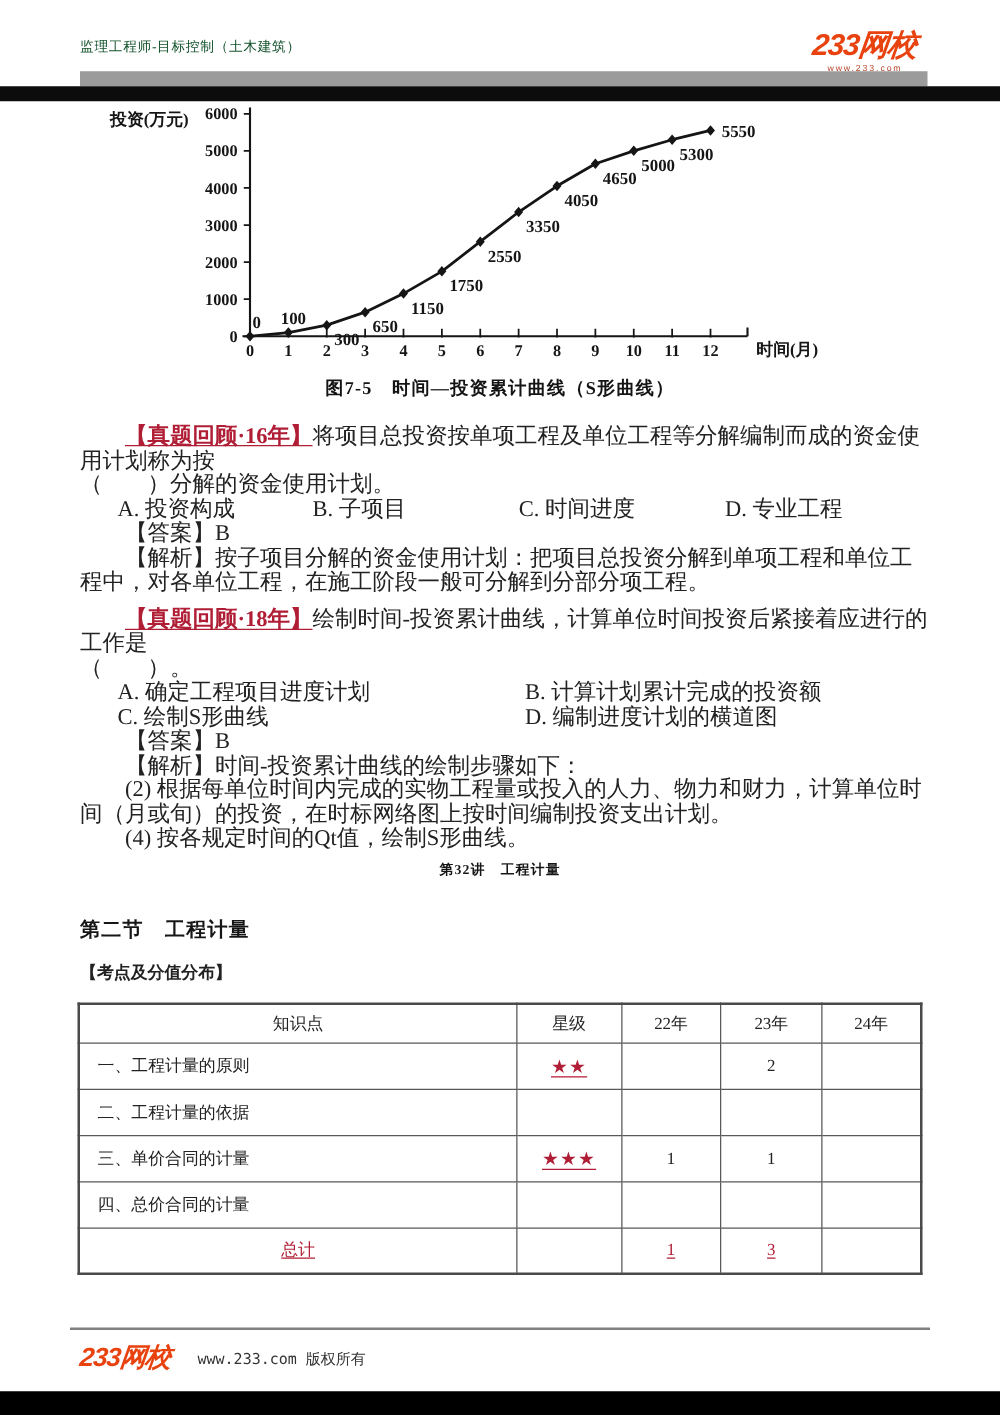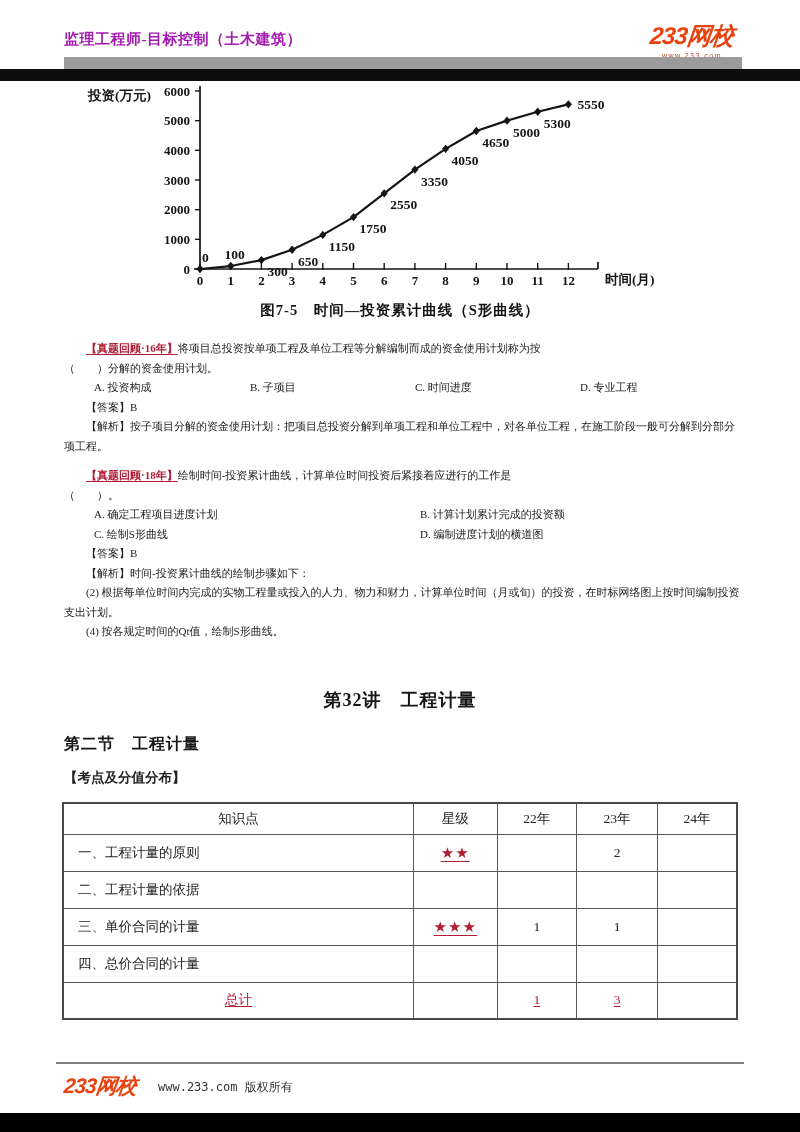--- a/index.html
+++ b/index.html
@@ -5,44 +5,44 @@
   :root{
     --accent-red:#b01e36;
     --logo-orange:#e8430f;
   }
   *{margin:0;padding:0;box-sizing:border-box;}
   html,body{background:#ffffff;}
   body{width:800px;font-family:"Liberation Serif","DejaVu Serif",serif;color:#1d1d1d;}
   .page{position:relative;width:800px;height:1132px;background:#fff;overflow:hidden;}
 
   
-  .header-title{position:absolute;left:64px;top:30px;font-size:15px;font-weight:bold;letter-spacing:.5px;color:#a21caf;}
+  .header-title{position:absolute;left:64px;top:30px;font-size:11px;font-weight:normal;letter-spacing:.5px;color:#14532d;}
   .brand{position:absolute;right:58px;top:20px;width:100px;text-align:center;}
   .brand .logo-main{font-family:"Liberation Sans","DejaVu Sans",sans-serif;font-style:italic;font-weight:bold;font-size:24px;color:var(--logo-orange);letter-spacing:-1px;display:inline-block;transform:skewX(-6deg);}
   .brand .logo-sub{font-family:"Liberation Sans",sans-serif;font-size:7px;letter-spacing:1.5px;color:#b5442a;margin-top:0px;}
   .bar-gray{position:absolute;left:64px;right:58px;top:57px;height:12px;background:#9b9b9b;}
   .bar-black{position:absolute;left:0;top:69px;width:100%;height:12px;background:#0c0c0c;}
 
   
   .chart-host{position:absolute;left:85px;top:84px;width:580px;height:218px;}
   .chart-caption{position:absolute;left:0;top:301px;width:100%;text-align:center;font-size:14.5px;font-weight:bold;color:#141414;letter-spacing:1px;}
 
   
-  .textblock{position:absolute;left:64px;top:339px;width:678px;font-size:11px;line-height:19.5px;color:#222;}
+  .textblock{position:absolute;left:64px;top:339px;width:678px;font-size:18px;line-height:19.5px;color:#222;}
   .qblock{margin:0;}
   .qblock + .qblock{margin-top:10px;}
   .indent{text-indent:2em;}
   .tag{color:var(--accent-red);font-weight:bold;text-decoration:underline;text-underline-offset:2px;}
   .optrow{position:relative;height:19.5px;}
   .optrow span{position:absolute;top:0;white-space:nowrap;}
   .opt-a{left:30px;} .opt-b4{left:186px;} .opt-c4{left:351px;} .opt-d4{left:516px;}
   .opt-b2{left:356px;} .opt-d2{left:356px;}
 
   
-  .lecture-title{position:absolute;left:0;top:688px;width:100%;text-align:center;font-size:18px;font-weight:bold;color:#161616;letter-spacing:1px;}
+  .lecture-title{position:absolute;left:0;top:688px;width:100%;text-align:center;font-size:11px;font-weight:bold;color:#161616;letter-spacing:1px;}
   .subsection-title{position:absolute;left:64px;top:734px;font-size:16px;font-weight:bold;color:#161616;letter-spacing:1px;}
   .dist-heading{position:absolute;left:64px;top:769px;font-size:13.5px;font-weight:bold;color:#222;}
 
   
   .dist-table{position:absolute;left:62px;top:802px;width:676px;border-collapse:collapse;border:2px solid #4a4a4a;font-size:13.5px;color:#222;}
   .dist-table th,.dist-table td{border:1px solid #585858;text-align:center;vertical-align:middle;font-weight:normal;}
   .dist-table thead tr{height:31px;}
   .dist-table tbody tr{height:37px;}
   .dist-table .cell-name{text-align:left;padding-left:14px;}
   .stars{color:var(--accent-red);text-decoration:underline;text-underline-offset:3px;font-size:15px;letter-spacing:1px;font-family:"DejaVu Sans",sans-serif;}

